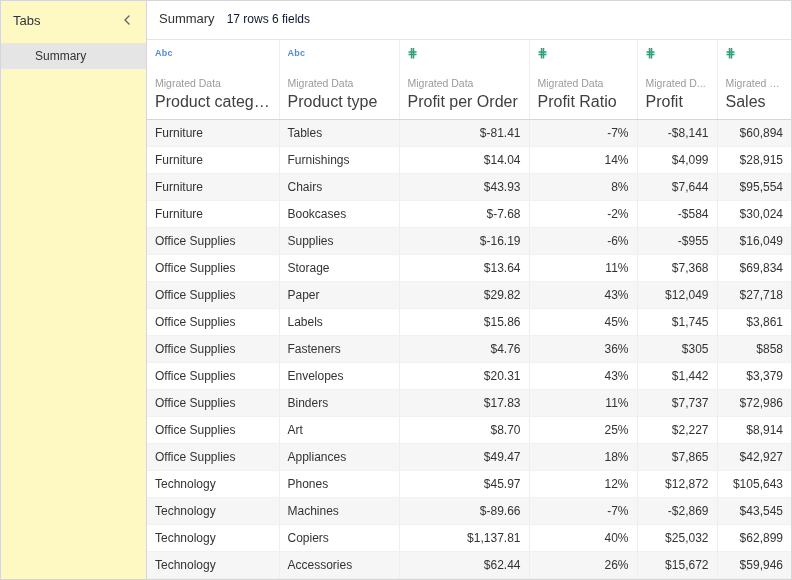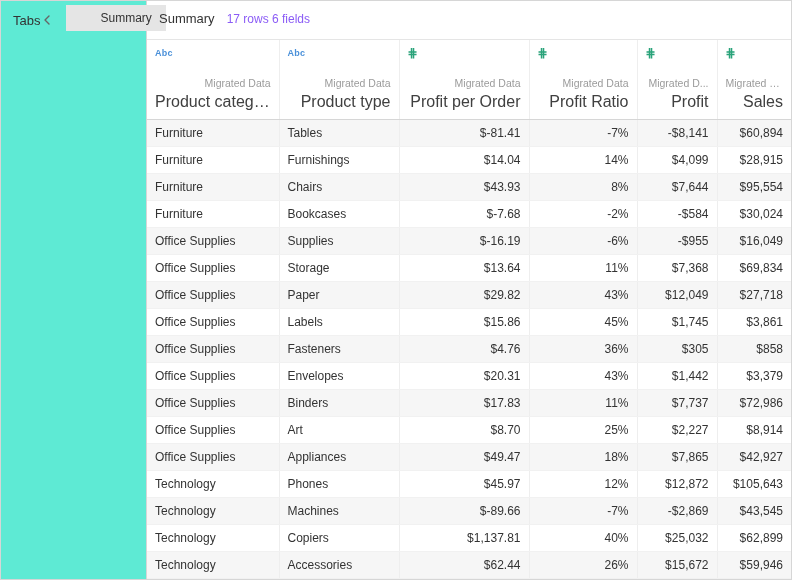--- a/index.html
+++ b/index.html
@@ -14,23 +14,23 @@
   }
   .app {
     display: flex;
     width: 100%;
     height: 100%;
     border: 1px solid #d6d6d6;
   }
   .sidebar {
     width: 146px;
     border-right: 1px solid #d6d6d6;
-    background: #5eead4;
-    display: flex;
-    flex-direction: row;
+    background: #fef9c3;
+    display: flex;
+    flex-direction: column;
   }
   .sidebar-header {
     display: flex;
     align-items: center;
     justify-content: space-between;
     padding: 10px 12px;
     height: 38px;
   }
   .sidebar-title {
     font-size: 13px;
@@ -67,34 +67,34 @@
     min-width: 0;
   }
   .main-header {
     height: 38px;
     display: flex;
     align-items: baseline;
     gap: 12px;
     padding: 10px 12px 8px 12px;
   }
   .main-title { font-size: 13px; color: #333; }
-  .main-meta { font-size: 12px; color: #8b5cf6; }
+  .main-meta { font-size: 12px; color: #0f172a; }
 
   .table-wrap {
     overflow: auto;
     flex: 1;
     border-top: 1px solid #e5e5e5;
   }
   table {
     border-collapse: collapse;
     width: 100%;
     table-layout: fixed;
   }
   thead th {
-    text-align: right;
+    text-align: left;
     font-weight: normal;
     border-right: 1px solid #eee;
     border-bottom: 1px solid #d6d6d6;
     padding: 6px 8px 8px 8px;
     background: #fff;
     vertical-align: top;
   }
   thead th:last-child { border-right: none; }
   .col-type-row {
     display: flex;

